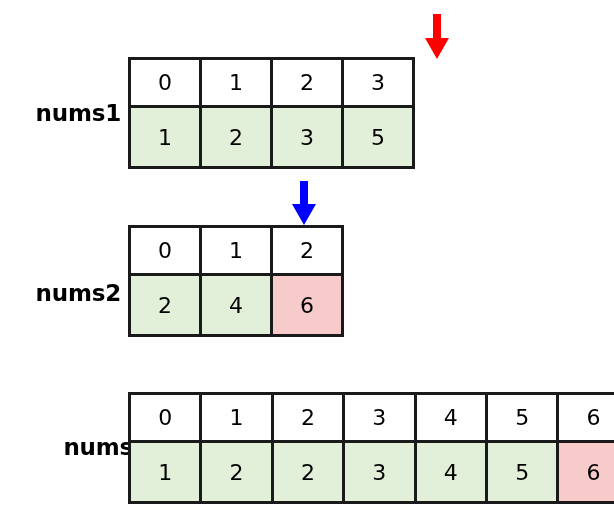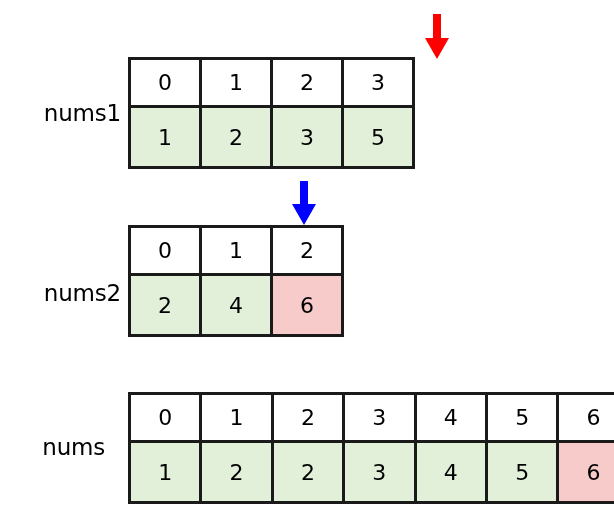--- a/index.html
+++ b/index.html
@@ -17,21 +17,21 @@
   #canvas {
     position: relative;
     width: 614px;
     height: 515px;
     background: #ffffff;
   }
 
   
   .row-label {
     position: absolute;
-    font-weight: normal;
+    font-weight: bold;
     font-size: 23px;
     color: #000000;
     white-space: nowrap;
     text-align: right;
     letter-spacing: -0.2px;
   }
 
   
   .array {
     position: absolute;
@@ -105,21 +105,21 @@
       <td class="fill-green">4</td>
       <td class="fill-pink">6</td>
     </tr>
   </tbody>
     </table>
 
   <svg class="arrow" style="left:291px; top:181px;" width="26" height="45" viewBox="0 0 26 45">
     <polygon points="9,0 17,0 17,23 25,23 13,44 1,23 9,23" fill="#0000ff"></polygon>
   </svg>
 
-  <div class="row-label" style="left:0; top:434px; width:105px;">nums</div>
+  <div class="row-label" style="left:28px; top:434px; width:105px;">nums</div>
 
   <table class="array" style="left:128px; top:392px; width:479px;">
     <tbody>
         <tr class="index-row">
       <td style="width:68.4px;">0</td>
       <td style="width:68.4px;">1</td>
       <td style="width:68.4px;">2</td>
       <td style="width:68.4px;">3</td>
       <td style="width:68.4px;">4</td>
       <td style="width:68.4px;">5</td>

